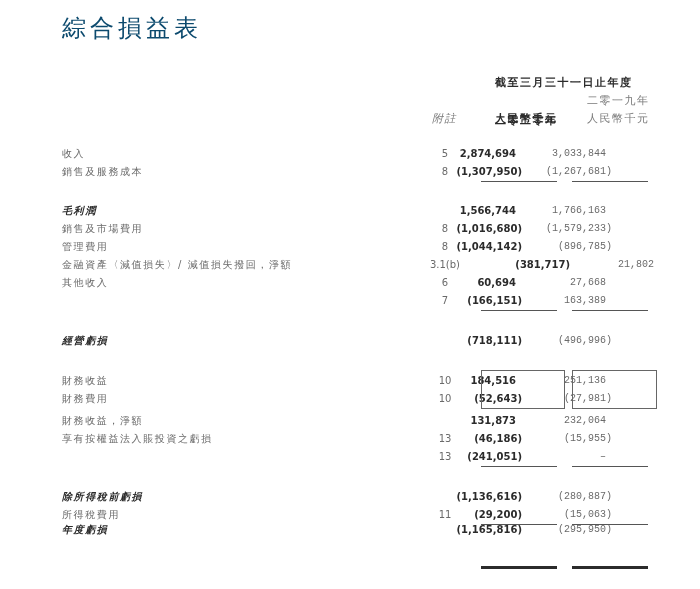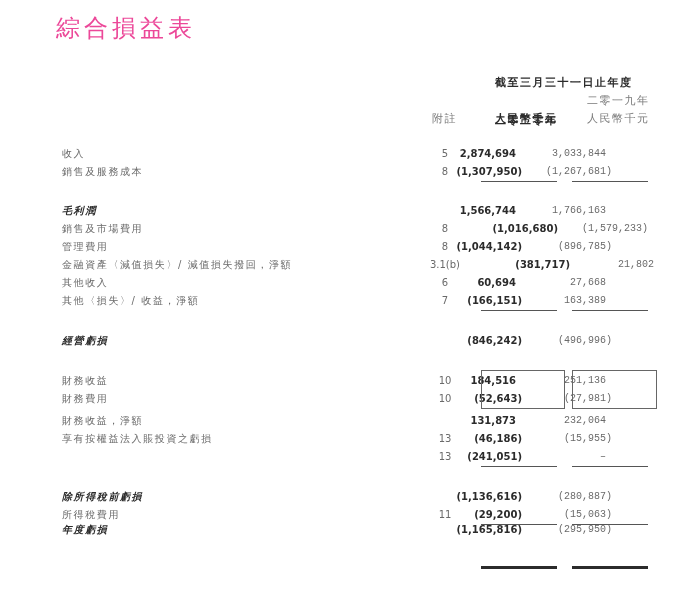--- a/index.html
+++ b/index.html
@@ -1,19 +1,19 @@
 <!DOCTYPE html>
 <html><head>
 <meta charset="utf-8">
 <style>
   html, body { margin:0; padding:0; background:#ffffff; }
   body { width:700px; height:589px; position:relative; overflow:hidden;
          font-family: "DejaVu Sans", "Liberation Sans", sans-serif; color:#6f6f6f; }
-  .title { position:absolute; left:56px; top:12px; font-size:24px; letter-spacing:4px;
-           color:#ec4899; font-weight:normal;font-family:Liberation Mono, monospace; }
+  .title { position:absolute; left:62px; top:12px; font-size:24px; letter-spacing:4px;
+           color:#0c4a6e; font-weight:normal;font-family:Liberation Mono, monospace; }
   .hdr { position:absolute; font-size:11px; white-space:nowrap; letter-spacing:1.5px; }
   .hdr.bold { color:#2b2b2b; font-weight:bold; }
   .hdr.light { color:#7a7a7a; }
   .row { position:absolute; left:0; width:660px; height:18px; font-size:10px; line-height:18px; }
   .lbl { position:absolute; left:62px; white-space:nowrap; letter-spacing:1.6px; color:#6a6a6a; }
   .lbl.strong { color:#2b2b2b; font-weight:bold;font-style:italic; }
   .note { position:absolute; left:410px; width:70px; text-align:center; color:#6a6a6a; }
   .cur { position:absolute; right:138px; text-align:right; font-weight:bold; color:#2b2b2b; white-space:nowrap; }
   .prev { position:absolute; right:48px; text-align:right; color:#6a6a6a; white-space:nowrap;font-family:Liberation Mono, monospace; }
   .pos { padding-right:6px; }
@@ -22,21 +22,21 @@
   .box { position:absolute; border:1px solid #666; box-sizing:border-box; }
 </style>
 </head>
 <body>
 
 <div class="title">綜合損益表</div>
 
 <div class="hdr bold" style="left:495px; top:75px;">截至三月三十一日止年度</div>
 <div class="hdr bold" style="left:495px; top:93px;margin-top:20px;">二零二零年</div>
 <div class="hdr light" style="left:587px; top:93px;">二零一九年</div>
-<div class="hdr light" style="left:432px; top:111px;">附註</div>
+<div class="hdr light" style="left:432px; top:111px;font-style:italic;">附註</div>
 <div class="hdr bold" style="left:495px; top:111px;">人民幣千元</div>
 <div class="hdr light" style="left:587px; top:111px;">人民幣千元</div>
 
 <div id="rows">
     <div class="row" style="top: 145px;">
       <span class="lbl">收入</span>
       <span class="note">5</span>
       <span class="cur pos">2,874,694</span>
       <span class="prev pos">3,033,844</span>
     </div>
@@ -45,21 +45,21 @@
       <span class="note">8</span>
       <span class="cur">(1,307,950)</span>
       <span class="prev">(1,267,681)</span>
     </div>
     <div class="row" style="top: 202px;">
       <span class="lbl strong">毛利潤</span>
       <span class="note"></span>
       <span class="cur pos">1,566,744</span>
       <span class="prev pos">1,766,163</span>
     </div>
-    <div class="row" style="top: 220px; padding-left: 36px;">
+    <div class="row" style="top: 220px;">
       <span class="lbl">銷售及市場費用</span>
       <span class="note">8</span>
       <span class="cur">(1,016,680)</span>
       <span class="prev">(1,579,233)</span>
     </div>
     <div class="row" style="top: 238px;">
       <span class="lbl">管理費用</span>
       <span class="note">8</span>
       <span class="cur">(1,044,142)</span>
       <span class="prev">(896,785)</span>
@@ -70,29 +70,28 @@
       <span class="cur">(381,717)</span>
       <span class="prev pos">21,802</span>
     </div>
     <div class="row" style="top: 274px;">
       <span class="lbl">其他收入</span>
       <span class="note">6</span>
       <span class="cur pos">60,694</span>
       <span class="prev pos">27,668</span>
     </div>
     <div class="row" style="top: 292px;">
-      <span class="lbl">其他〈損失〉/ 收益，淨額</span>
       <span class="note">7</span>
       <span class="cur">(166,151)</span>
       <span class="prev pos">163,389</span>
     </div>
     <div class="row" style="top: 332px;">
       <span class="lbl strong">經營虧損</span>
       <span class="note"></span>
-      <span class="cur">(846,242)</span>
+      <span class="cur">(718,111)</span>
       <span class="prev">(496,996)</span>
     </div>
     <div class="row" style="top: 372px;">
       <span class="lbl">財務收益</span>
       <span class="note">10</span>
       <span class="cur pos">184,516</span>
       <span class="prev pos">251,136</span>
     </div>
     <div class="row" style="top: 390px;">
       <span class="lbl">財務費用</span>

